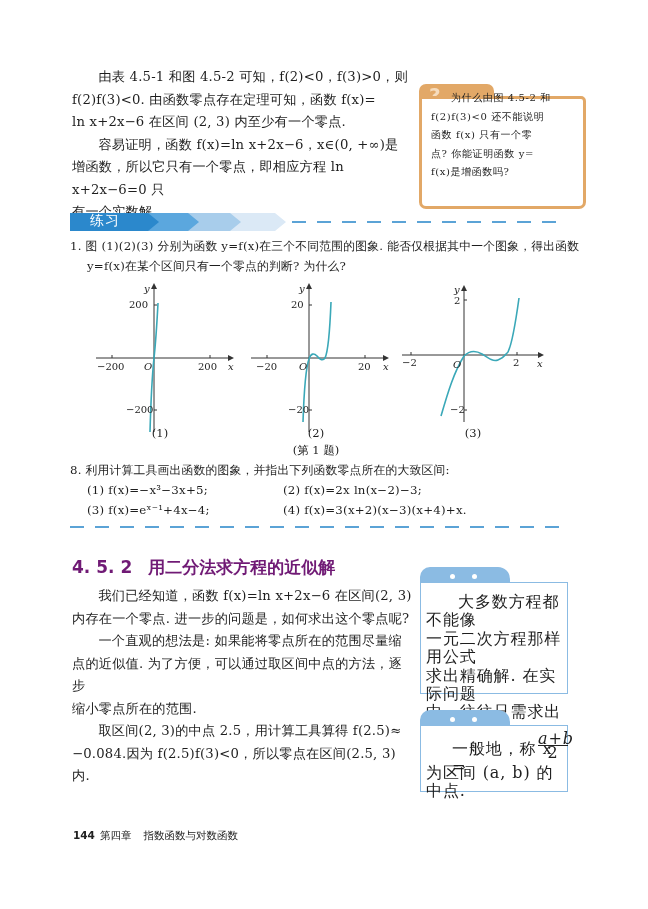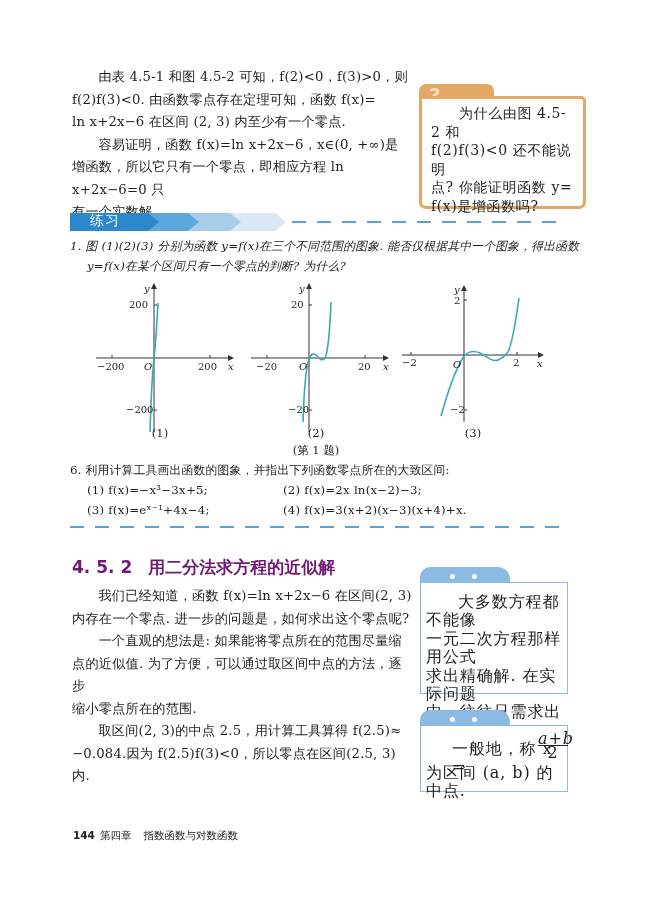--- a/index.html
+++ b/index.html
@@ -8,21 +8,21 @@
   .abs { position: absolute; }
   .para { font-size: 13.2px; line-height: 22.5px; letter-spacing: 0.2px; }
   .para p { text-indent: 2em; }
   .para p.noindent { text-indent: 0; }
 
   
   .qbox { left: 419px; top: 84px; width: 167px; height: 125px; }
   .qbox .tab { position: absolute; left: 0; top: 0; width: 75px; height: 22px; background: #e2a867; border-radius: 7px 7px 0 0; }
   .qbox .tab span { position: absolute; left: 10px; top: -1px; font-family: "DejaVu Sans", sans-serif; font-size: 20px; font-weight: bold; color: #f6dcbd; }
   .qbox .frame { position: absolute; left: 0; top: 12px; width: 167px; height: 113px; border: 3px solid #e2a867; border-radius: 0 5px 7px 7px; background: #fff; }
-  .qbox .txt { position: absolute; left: 12px; top: 20px; width: 144px; font-size: 14px; line-height: 18.6px; letter-spacing: 0.6px; }
+  .qbox .txt { position: absolute; left: 12px; top: 5px; width: 144px; font-size: 10px; line-height: 18.6px; letter-spacing: 0.6px; }
   .qbox .txt p { text-indent: 2em; }
 
   
   .banner { left: 70px; top: 213px; height: 18px; width: 240px; }
   .chev { position: absolute; top: 0; height: 18px; }
   .banner-label { position: absolute; left: 20px; top: -1px; font-family: Liberation Serif, serif; font-size: 14px; color: #ffffff; letter-spacing: 1px; }
   .dashrow { height: 2px; background-image: repeating-linear-gradient(to right, #5ba3d6 0 14px, transparent 14px 25px); }
 
   .ex { font-size: 11.8px; line-height: 20px; letter-spacing: 0.2px; }
   .graph-cap { font-size: 11.5px; text-align: center; }
@@ -53,37 +53,38 @@
 </div>
 
 <div class="abs qbox">
   <div class="tab">
     <span>?</span>
   </div>
   <div class="frame"></div>
   <div class="txt">
     <p>为什么由图 4.5-2 和</p>
     <div>f(2)f(3)&lt;0 还不能说明</div>
+    <div>函数 f(x) 只有一个零</div>
     <div>点? 你能证明函数 y=</div>
     <div>f(x)是增函数吗?</div>
   </div>
 </div>
 
 <div class="abs banner">
   <svg class="chev" width="240" height="18">
     <polygon points="150,0 205,0 216,9 205,18 150,18 161,9" fill="#dbe9f6"></polygon>
     <polygon points="100,0 160,0 171,9 160,18 100,18 111,9" fill="#a8cdeb"></polygon>
     <polygon points="60,0 118,0 129,9 118,18 60,18 71,9" fill="#5ba7de"></polygon>
     <polygon points="0,0 78,0 89,9 78,18 0,18" fill="#2b88cc"></polygon>
   </svg>
   <span class="banner-label">练习</span>
 </div>
 <div class="abs dashrow" style="left:292px; top:221px; width:273px;"></div>
 
-<div class="abs ex" style="left:70px; top:236px; width:520px;font-style:italic;">
+<div class="abs ex" style="left:70px; top:236px; width:520px;">
   <div>1. 图 (1)(2)(3) 分别为函数 y=f(x)在三个不同范围的图象. 能否仅根据其中一个图象，得出函数</div>
   <div style="padding-left:17px;">y=f(x)在某个区间只有一个零点的判断? 为什么?</div>
 </div>
 
 <svg class="abs" style="left:88px; top:282px;" width="150" height="155">
   <g stroke="#333" stroke-width="1" fill="none">
     <line x1="8" y1="76" x2="140" y2="76"></line>
     <line x1="66" y1="150" x2="66" y2="6"></line>
     <line x1="24" y1="73" x2="24" y2="76"></line>
     <line x1="122" y1="73" x2="122" y2="76"></line>
@@ -148,21 +149,21 @@
     <text x="56" y="22">2</text>
     <text x="52" y="131">−2</text>
     <text x="55" y="86" font-style="italic">O</text>
     <text x="139" y="85" font-style="italic">x</text>
     <text x="56" y="11" font-style="italic">y</text>
   </g>
 </svg>
 <div class="abs graph-cap" style="left:453px; top:426px; width:40px;">(3)</div>
 
 <div class="abs ex" style="left:70px; top:460px; width:520px;">
-  <div>6. 利用计算工具画出函数的图象，并指出下列函数零点所在的大致区间:</div>
+  <div>8. 利用计算工具画出函数的图象，并指出下列函数零点所在的大致区间:</div>
   <div style="position:relative; height:20px;">
     <span class="abs" style="left:17px; top:0;">(1) f(x)=−x³−3x+5;</span>
     <span class="abs" style="left:213px; top:0;">(2) f(x)=2x ln(x−2)−3;</span>
   </div>
   <div style="position:relative; height:20px;">
     <span class="abs" style="left:17px; top:0;">(3) f(x)=eˣ⁻¹+4x−4;</span>
     <span class="abs" style="left:213px; top:0;">(4) f(x)=3(x+2)(x−3)(x+4)+x.</span>
   </div>
 </div>
 <div class="abs dashrow" style="left:70px; top:526px; width:495px;"></div>

